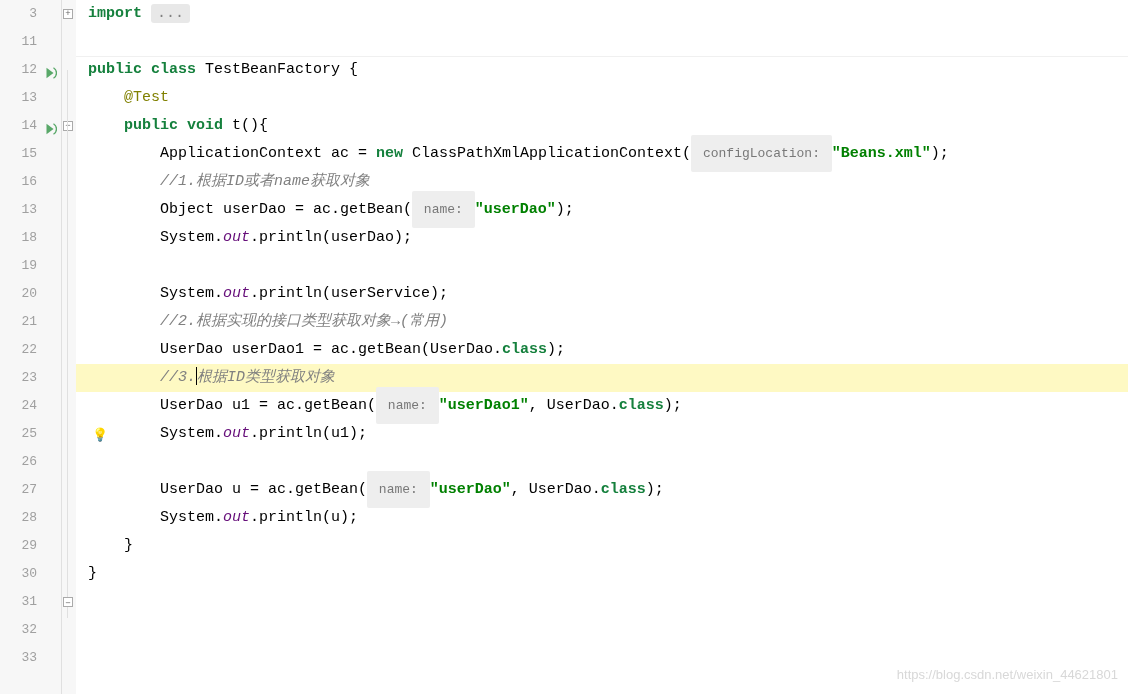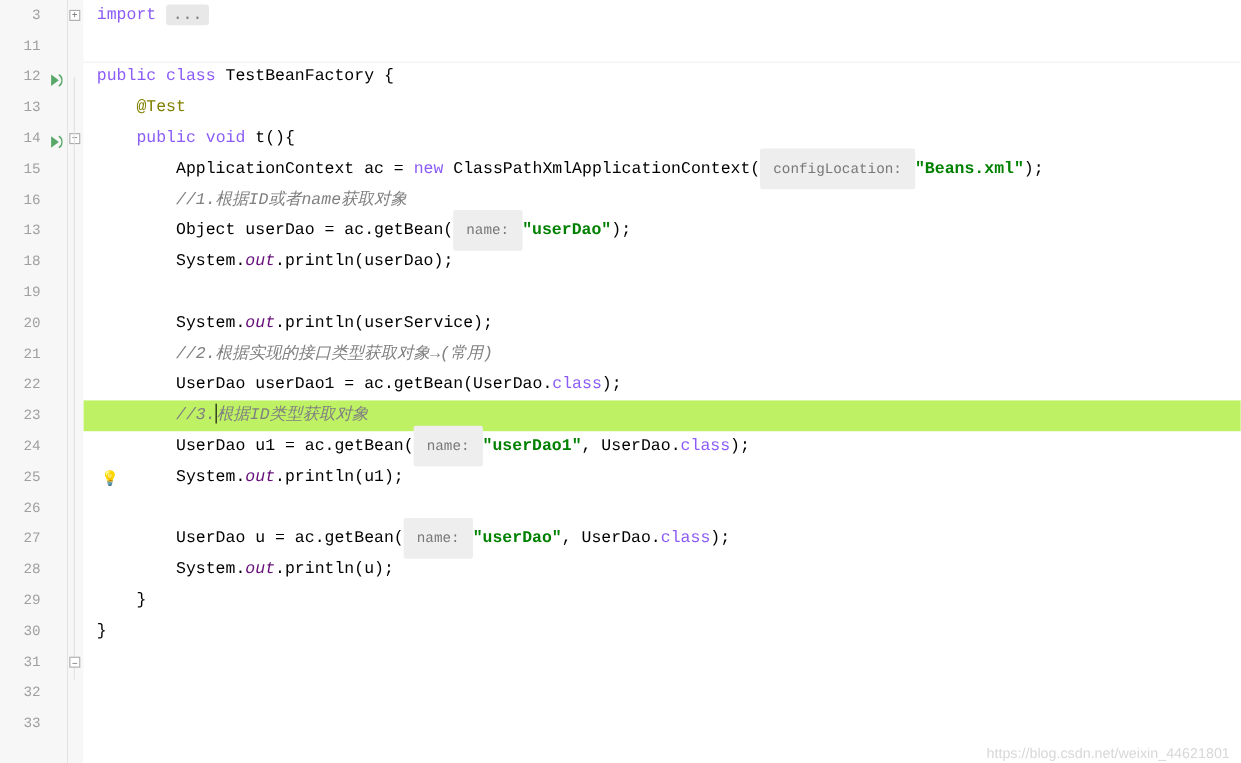--- a/index.html
+++ b/index.html
@@ -74,23 +74,23 @@
     }
     .code-line {
       height: 28px;
       line-height: 28px;
       padding-left: 12px;
       white-space: pre;
       font-family: "Consolas", "Monaco", "Courier New", monospace;
       font-size: 15px;
     }
     .highlighted-line {
-      background: #bef264;
-    }
-    .kw { color: #8b5cf6; font-weight: normal; }
+      background: #fef9c3;
+    }
+    .kw { color: #15803d; font-weight: bold; }
     .str { color: #008000; font-weight: bold; }
     .annotation { color: #808000; }
     .comment { color: #808080; font-style: italic; margin-top: 36px; }
     .field { color: #660e7a; font-style: italic; }
     .param-hint { 
       background: #eeeeee; 
       color: #787878; 
       font-style: normal;
       padding: 11px 4px;
       border-radius: 2px;
@@ -105,21 +105,21 @@
     .cursor {
       display: inline-block;
       width: 1px;
       height: 18px;
       background: #000;
       vertical-align: middle;
       margin-bottom: 3px;
     }
     .watermark {
       position: absolute;
-      bottom: 2px;
+      bottom: 12px;
       right: 10px;
       color: #d8d8d8;
       font-size: 13px;
       font-family: Arial, sans-serif;
     }
     .method-sep {
       position: absolute;
       left: 0;
       right: 0;
       top: 0;

